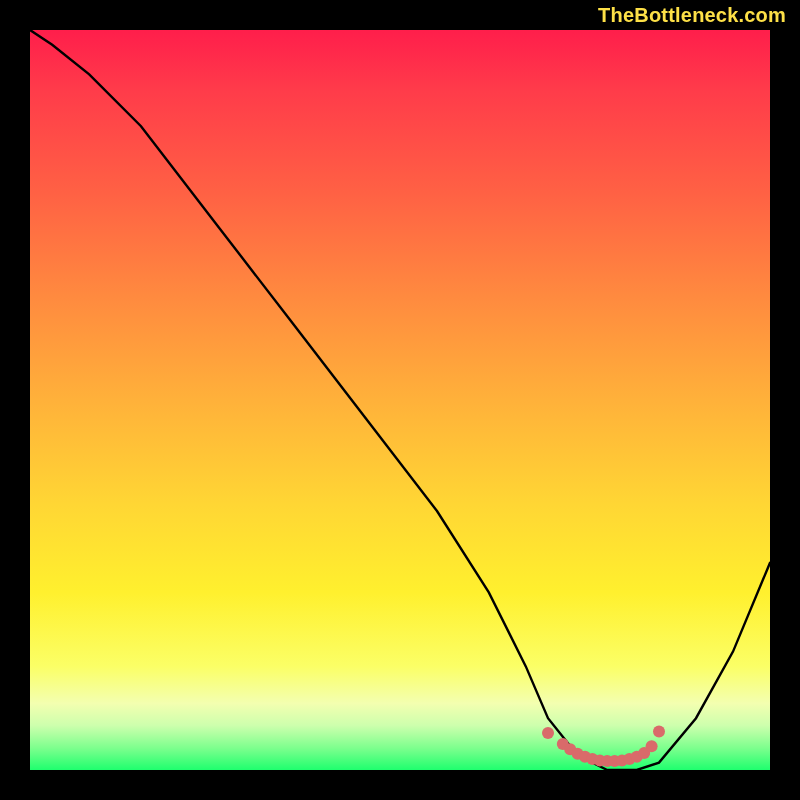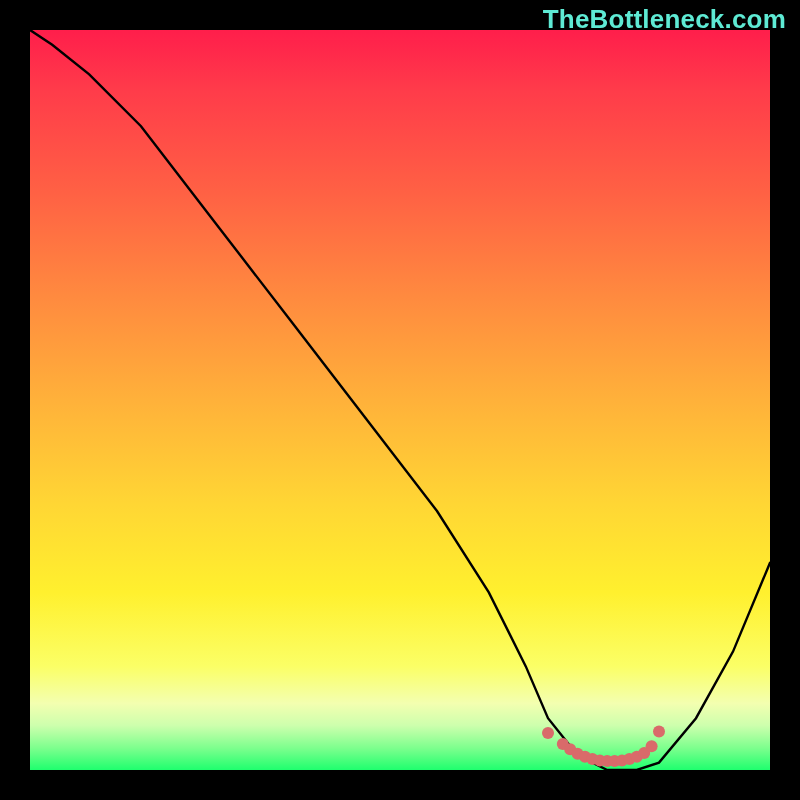--- a/index.html
+++ b/index.html
@@ -14,22 +14,22 @@
   .frame {
     position: relative;
     width: 800px;
     height: 800px;
     background: #000;
   }
   .watermark {
     position: absolute;
     top: 4px;
     right: 14px;
-    color: #5eead4;
-    font-size: 26px;
+    color: #fde047;
+    font-size: 20px;
     font-weight: 600;
     letter-spacing: 0.2px;
     z-index: 10;
   }
   .plot-area {
     position: absolute;
     left: 30px;
     top: 30px;
     width: 740px;
     height: 740px;

